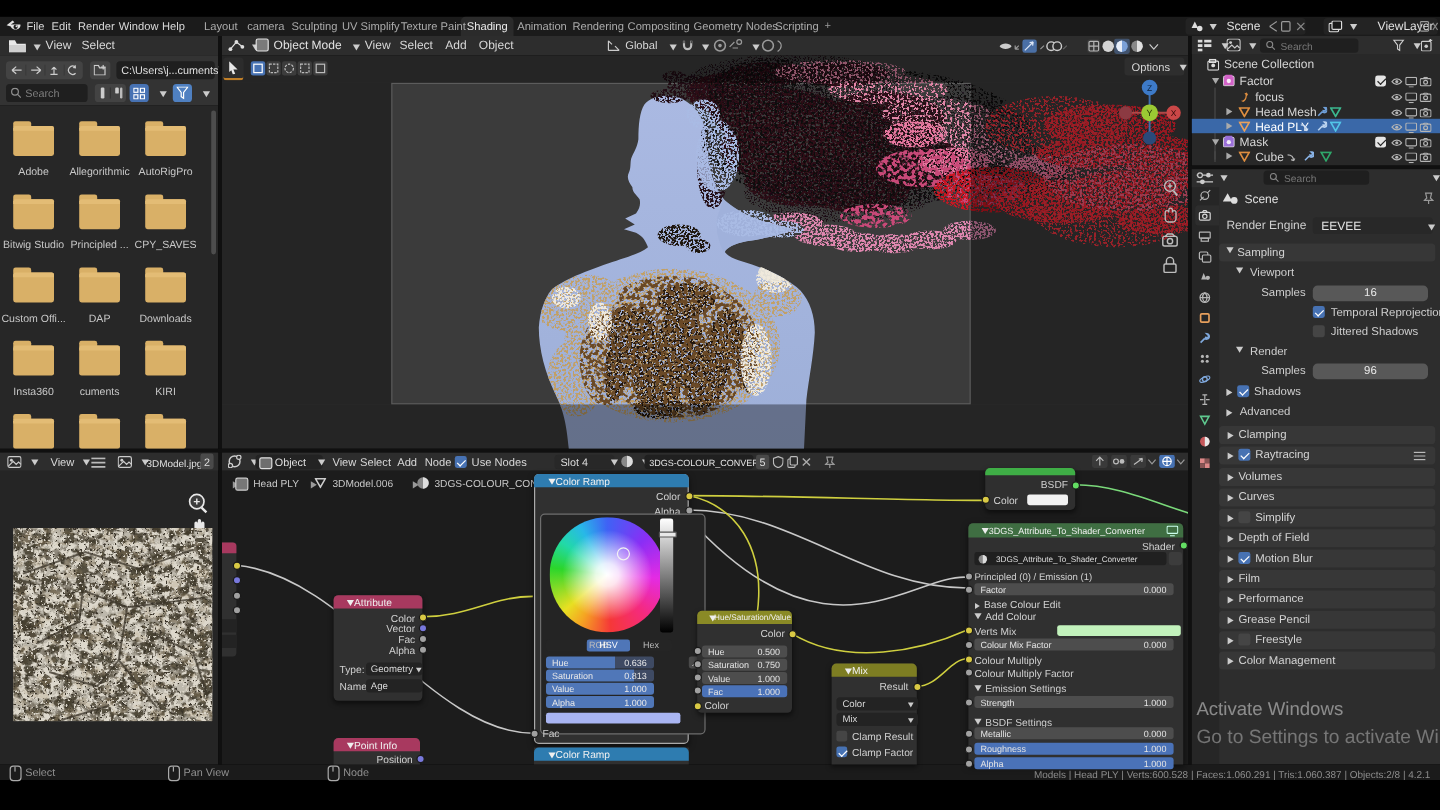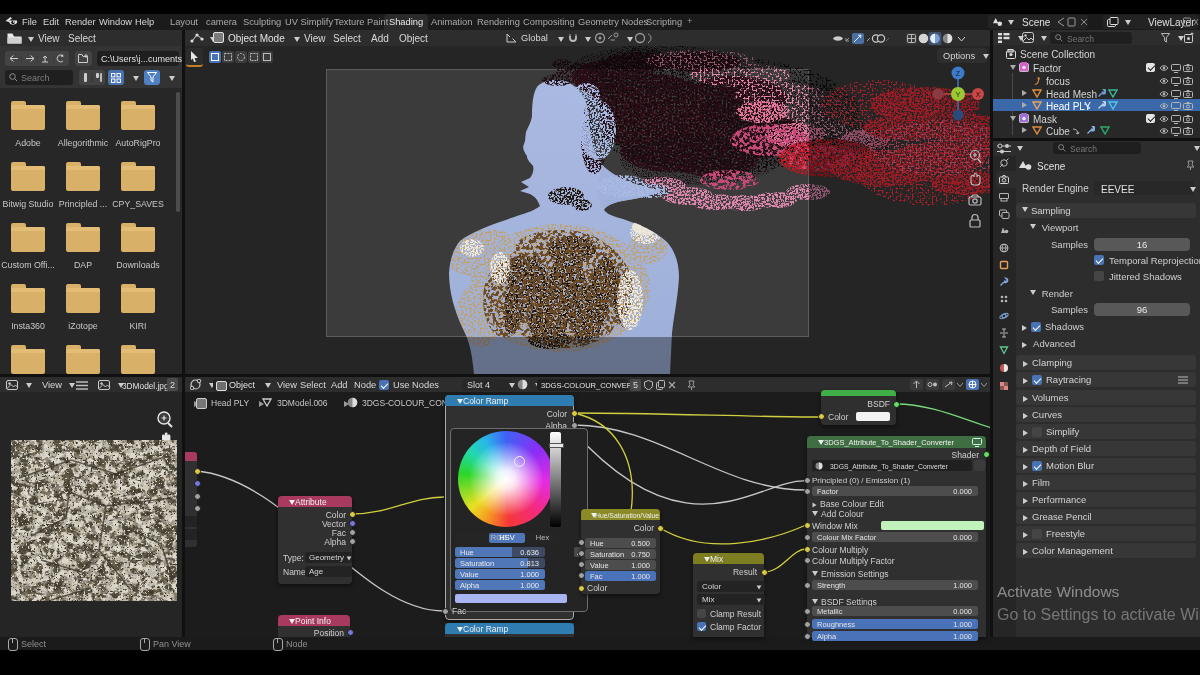--- a/index.html
+++ b/index.html
@@ -147,21 +147,21 @@
       <div class="flab" style="left:106px;top:199px">CPY_SAVES</div>
       <div class="fold" style="left:11px;top:227px"></div>
       <div class="flab" style="left:-4px;top:260px">Custom Offi...</div>
       <div class="fold" style="left:66px;top:227px"></div>
       <div class="flab" style="left:51px;top:260px">DAP</div>
       <div class="fold" style="left:121px;top:227px"></div>
       <div class="flab" style="left:106px;top:260px">Downloads</div>
       <div class="fold" style="left:11px;top:288px"></div>
       <div class="flab" style="left:-4px;top:321px">Insta360</div>
       <div class="fold" style="left:66px;top:288px"></div>
-      <div class="flab" style="left:51px;top:321px">iZotope</div>
+      <div class="flab" style="left:51px;top:321px">cuments</div>
       <div class="fold" style="left:121px;top:288px"></div>
       <div class="flab" style="left:106px;top:321px">KIRI</div>
       <div class="fold" style="left:11px;top:349px"></div>
       <div class="fold" style="left:66px;top:349px"></div>
       <div class="fold" style="left:121px;top:349px"></div>
     </div>
 <div class="r" style="left:176px;top:92px;width:4px;height:120px;background:#4d4d4d;border-radius:2px"></div>
 
 <svg class="r" style="left:185px;top:46px" width="805" height="328" viewBox="185 46 805 328">
 <defs>
@@ -748,20 +748,21 @@
 <div class="tx" style="left:997px;top:583px;font-size:15.5px;color:rgba(235,235,235,0.5)">Activate Windows</div>
 <div class="tx" style="left:997px;top:606px;font-size:16px;color:rgba(220,220,220,0.42)">Go to Settings to activate Windows.</div>
 
 <div class="r" style="left:0;top:637px;width:1200px;height:13px;background:#1b1b1b"></div>
 <div class="mi" style="left:8px;top:638px"></div>
     <div class="tx" style="left:21px;top:639px;color:#909090;font-size:9px">Select</div>
 <div class="mi" style="left:140px;top:638px"></div>
     <div class="tx" style="left:153px;top:639px;color:#909090;font-size:9px">Pan View</div>
 <div class="mi" style="left:273px;top:638px"></div>
     <div class="tx" style="left:286px;top:639px;color:#909090;font-size:9px">Node</div>
+<div class="tx" style="right:8px;top:640px;color:#8d8d8d;font-size:8.3px">Models | Head PLY | Verts:600.528 | Faces:1.060.291 | Tris:1.060.387 | Objects:2/8 | 4.2.1</div>
 
 <div class="r" style="left:0;top:377px;width:182px;height:260px;background:#252525"></div>
 <div class="r" style="left:0;top:377px;width:182px;height:15px;background:#2d2d2d"></div>
 <svg class="r" style="left:6px;top:380px" width="12" height="10" viewBox="0 0 12 10">
       <rect x="0.5" y="0.5" width="11" height="9" rx="1.5" fill="none" stroke="#ccc"></rect>
       <circle cx="3.5" cy="3.5" r="1.2" fill="#ccc"></circle>
       <path d="M1 8.5 L5 4.5 L7.5 7 L9.5 5 L11.5 7" stroke="#ccc" fill="none"></path>
     </svg>
 <span class="dar" style="position:absolute;left:20px;top:383px"></span>
 <div class="tx" style="left:42px;top:380px;color:#d8d8d8;font-size:9.3px">View</div>
@@ -1076,21 +1077,21 @@
       <div class="nrow" style="left:830px;top:461.5px;font-size:6.8px;color:#ddd">3DGS_Attribute_To_Shader_Converter</div>
       <div class="r" style="left:974px;top:460px;width:11px;height:11px;background:#3c3c3c;border-radius:2px"></div>
       <div class="nrow" style="left:812px;top:476px;font-size:8px">Principled (0) / Emission (1)</div>
       <div class="sock" style="left:807px;top:480px;background:#a1a1a1"></div>
       <div class="r" style="left:812px;top:486px;width:166px;height:9.5px;background:#4d4d4d;border-radius:2.5px"></div>
       <div class="nrow" style="left:817px;top:486.5px;font-size:7.5px;color:#e4e4e4">Factor</div>
       <div class="nrow" style="left:812px;top:486.5px;width:160px;text-align:right;font-size:7.5px;color:#e4e4e4">0.000</div>
       <div class="sock" style="left:807px;top:491px;background:#a1a1a1"></div>
       <div class="nrow" style="left:812px;top:499px"><span class="arr" style="position:static;margin:0 3px 0 0;transform:scale(0.8);display:inline-block;vertical-align:-1px"></span>Base Colour Edit</div>
       <div class="nrow" style="left:812px;top:509px"><span class="dar" style="position:static;margin:0 3px 0 0;display:inline-block;vertical-align:1px"></span>Add Colour</div>
-      <div class="nrow" style="left:812px;top:521px">Window Mix</div>
+      <div class="nrow" style="left:812px;top:521px">Verts Mix</div>
       <div class="r" style="left:881px;top:521px;width:103px;height:9px;background:#c2f2bc;border-radius:2px"></div>
       <div class="sock" style="left:807px;top:525px;background:#d9c944"></div>
       <div class="r" style="left:812px;top:532px;width:166px;height:9.5px;background:#4d4d4d;border-radius:2.5px"></div>
       <div class="nrow" style="left:817px;top:532.5px;font-size:7.5px;color:#e4e4e4">Colour Mix Factor</div>
       <div class="nrow" style="left:812px;top:532.5px;width:160px;text-align:right;font-size:7.5px;color:#e4e4e4">0.000</div>
       <div class="sock" style="left:807px;top:537px;background:#a1a1a1"></div>
       <div class="nrow" style="left:812px;top:545px">Colour Multiply</div>
       <div class="sock" style="left:807px;top:549px;background:#d9c944"></div>
       <div class="nrow" style="left:812px;top:556px">Colour Multiply Factor</div>
       <div class="sock" style="left:807px;top:560px;background:#a1a1a1"></div>

